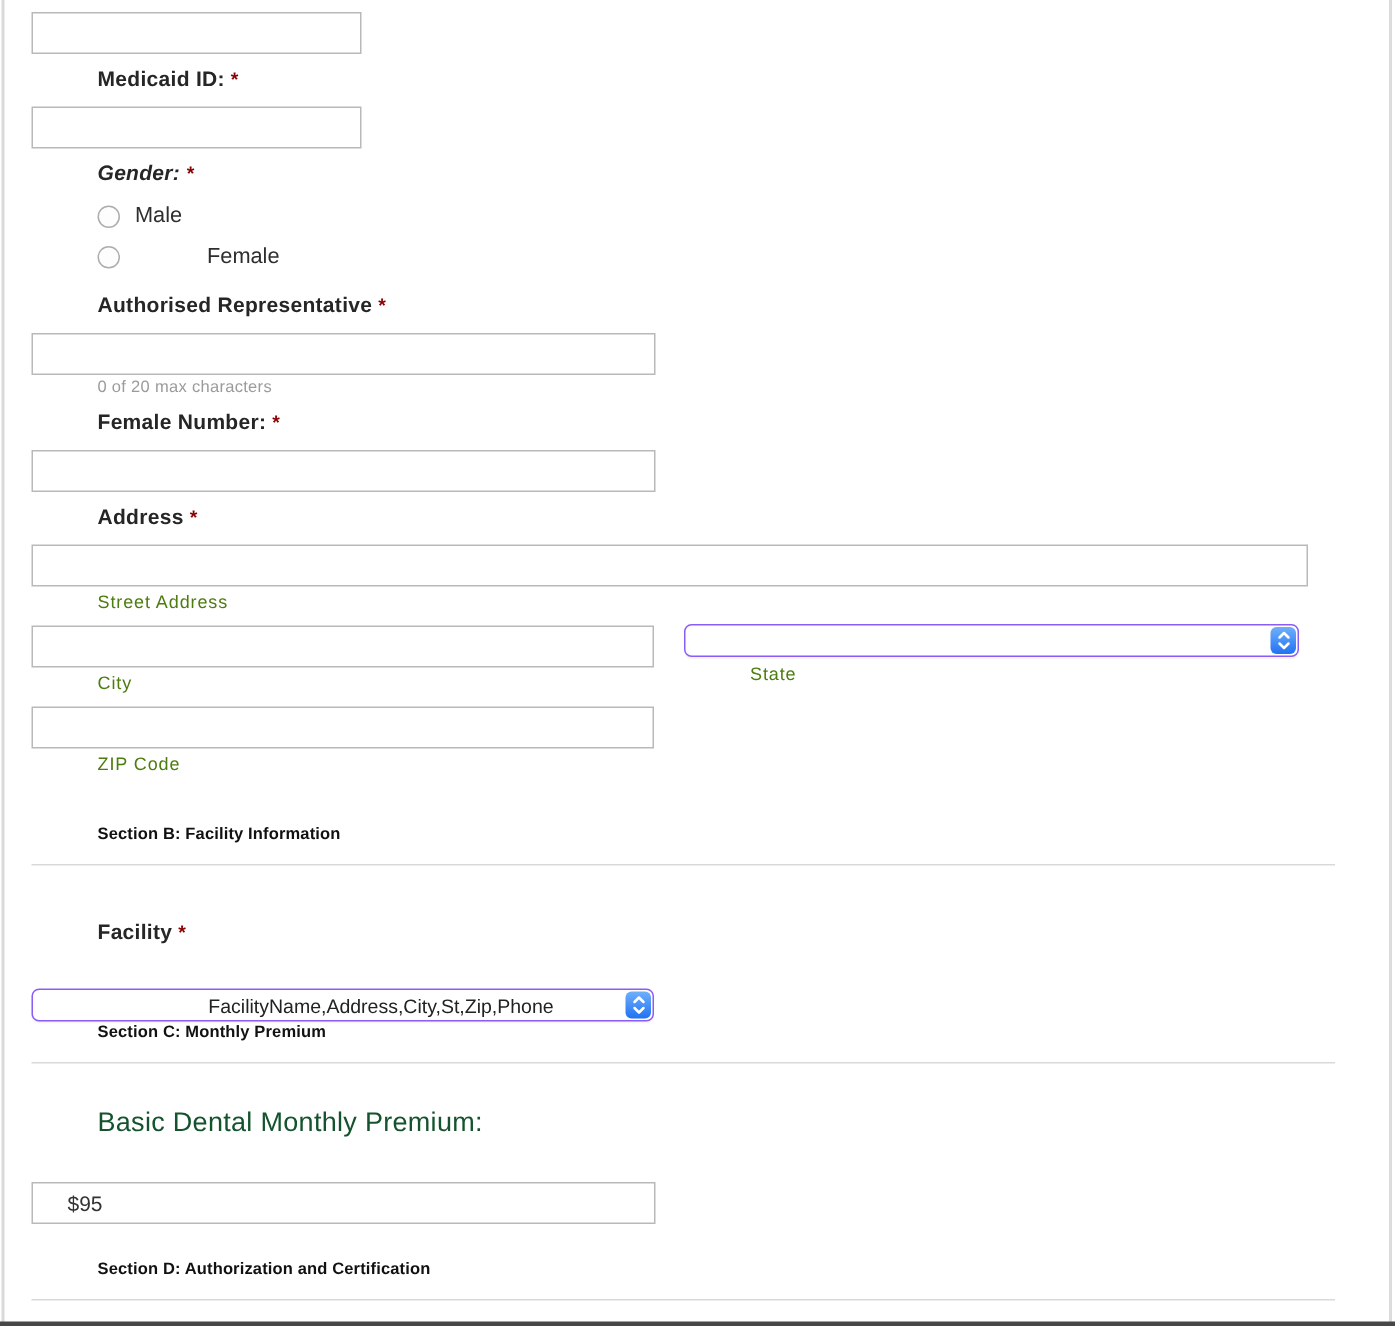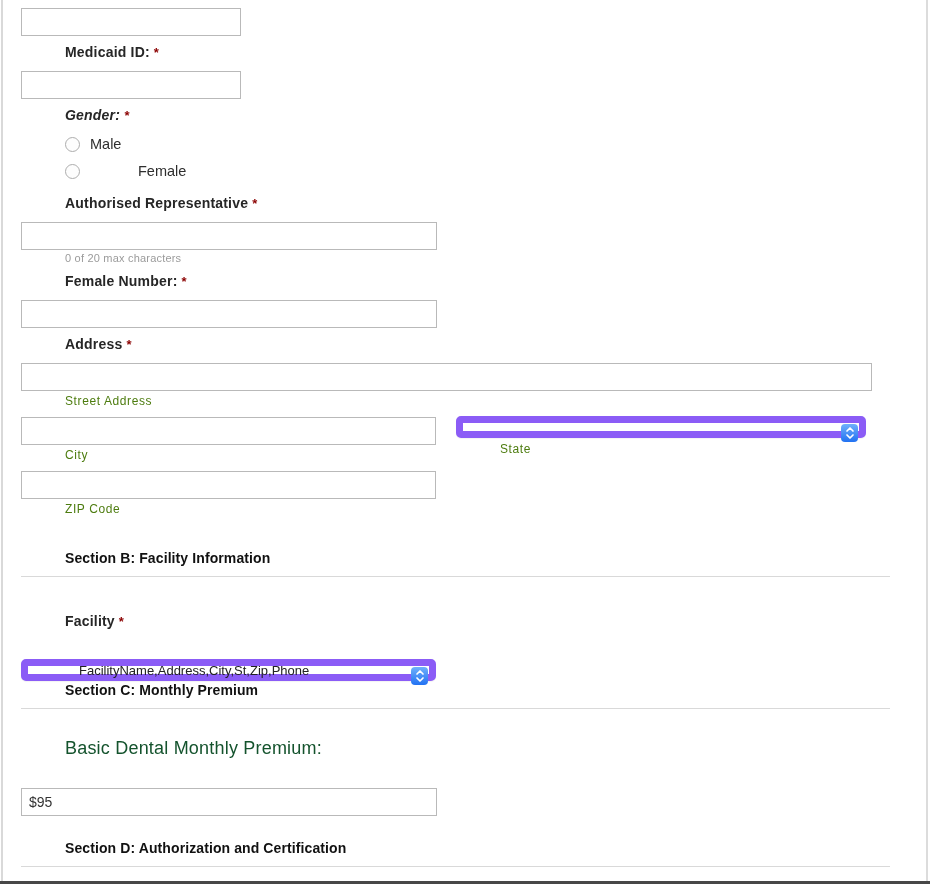--- a/index.html
+++ b/index.html
@@ -43,21 +43,21 @@
   }
   .inp {
     display: block;
     height: 28px;
     border: 1px solid #b9b9b9;
     border-radius: 0;
     background: #ffffff;
     font-family: "Liberation Sans", sans-serif;
     font-size: 14px;
     color: #333333;
-    padding: 3px 7px;
+    padding: 3px 23px;
     outline: none;
   }
   .sub {
     font-size: 12px;
     color: #4d7c0f;
     letter-spacing: 0.6px;
     white-space: nowrap;
   }
   .helper {
     font-size: 11px;
@@ -73,40 +73,41 @@
     background: #fdfdfd;
     cursor: pointer;
     flex: 0 0 auto;
   }
   .radio-text {
     margin-left: 10px;
     font-size: 14.5px;
     color: #2e2e2e;
   }
   .sect {
-    font-size: 14px;
+    font-size: 11px;
     font-weight: bold;
     color: #111111;
     letter-spacing: 0.1px;
     white-space: nowrap;
   }
   .rule {
     height: 1px;
     background: #d9d9d9;
   }
   .macselect {
     position: relative;
     height: 22px;
-    border: 7px solid #8b5cf6;
+    border: 1px solid #8b5cf6;
     border-radius: 5px;
     background: #ffffff;
     box-shadow: 0 1px 1px rgba(0,0,0,0.05);
     cursor: default;
     display: flex;
     align-items: center;
+    text-align: center;
   }
   .macselect-value {
     font-size: 13px;
     color: #222222;
     padding-left: 7px;
     white-space: nowrap;
     overflow: hidden;
     flex: 1 1 auto;
   }
   .stepper {

